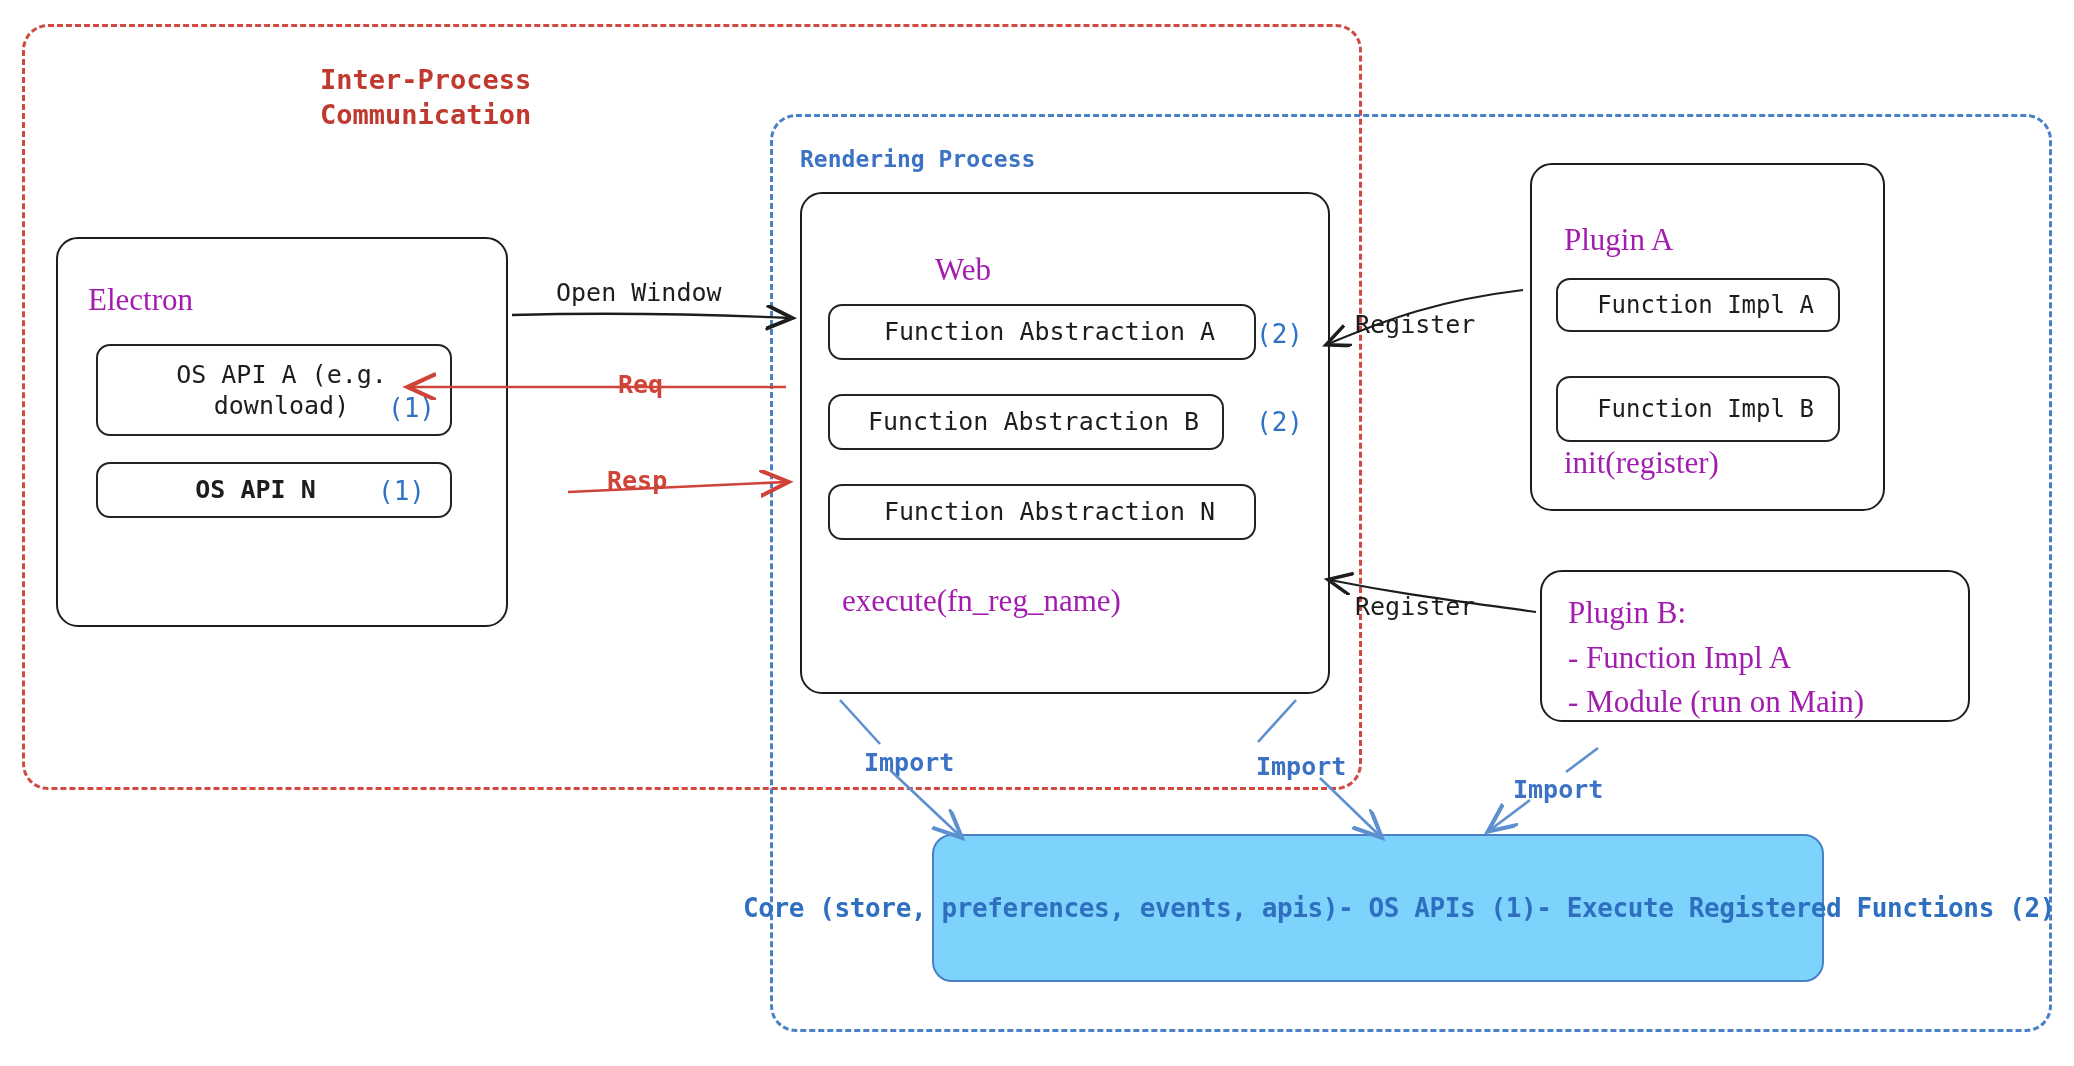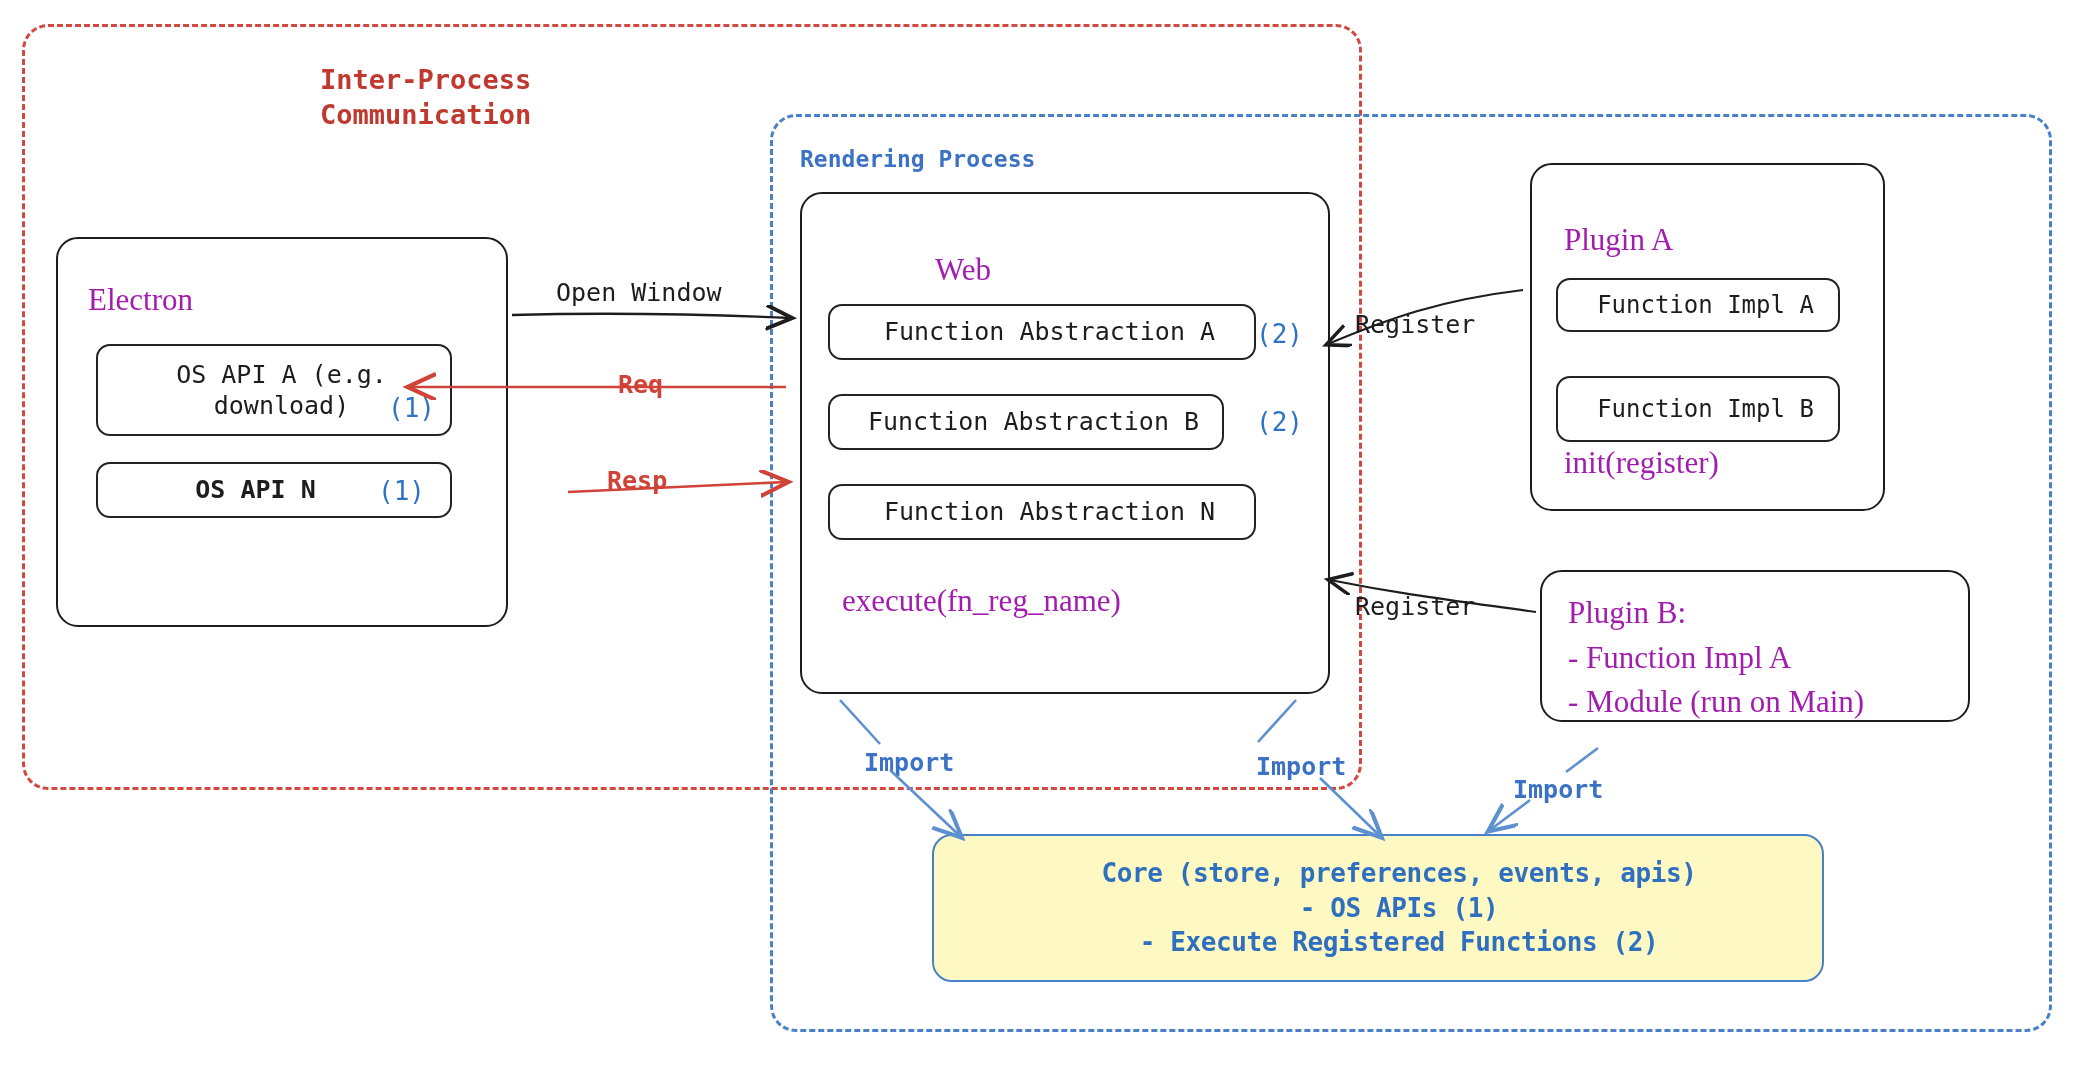--- a/index.html
+++ b/index.html
@@ -51,23 +51,23 @@
     border-radius: 14px;
     background: #ffffff;
     display: flex;
     align-items: center;
     justify-content: center;
     padding-left: 15px;
   }
   .box-core {
     border: 2.4px solid #4a80c8;
     border-radius: 20px;
-    background: #fef9c3;
+    background: #7dd3fc;
     display: flex;
-    flex-direction: column;
+    flex-direction: row;
     align-items: center;
     justify-content: center;
     padding-left: 42px;
   }
 
   .btitle {
     position: absolute;
     font-family: Liberation Serif, serif;
     font-size: 31px;
     color: #a21caf;

